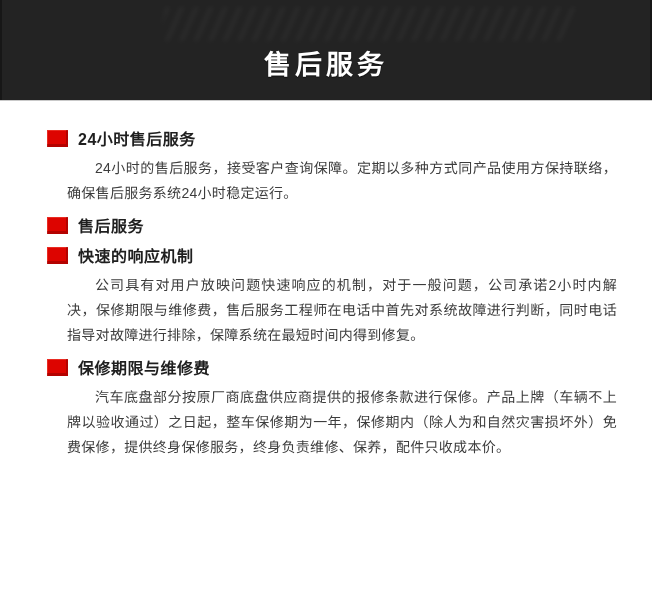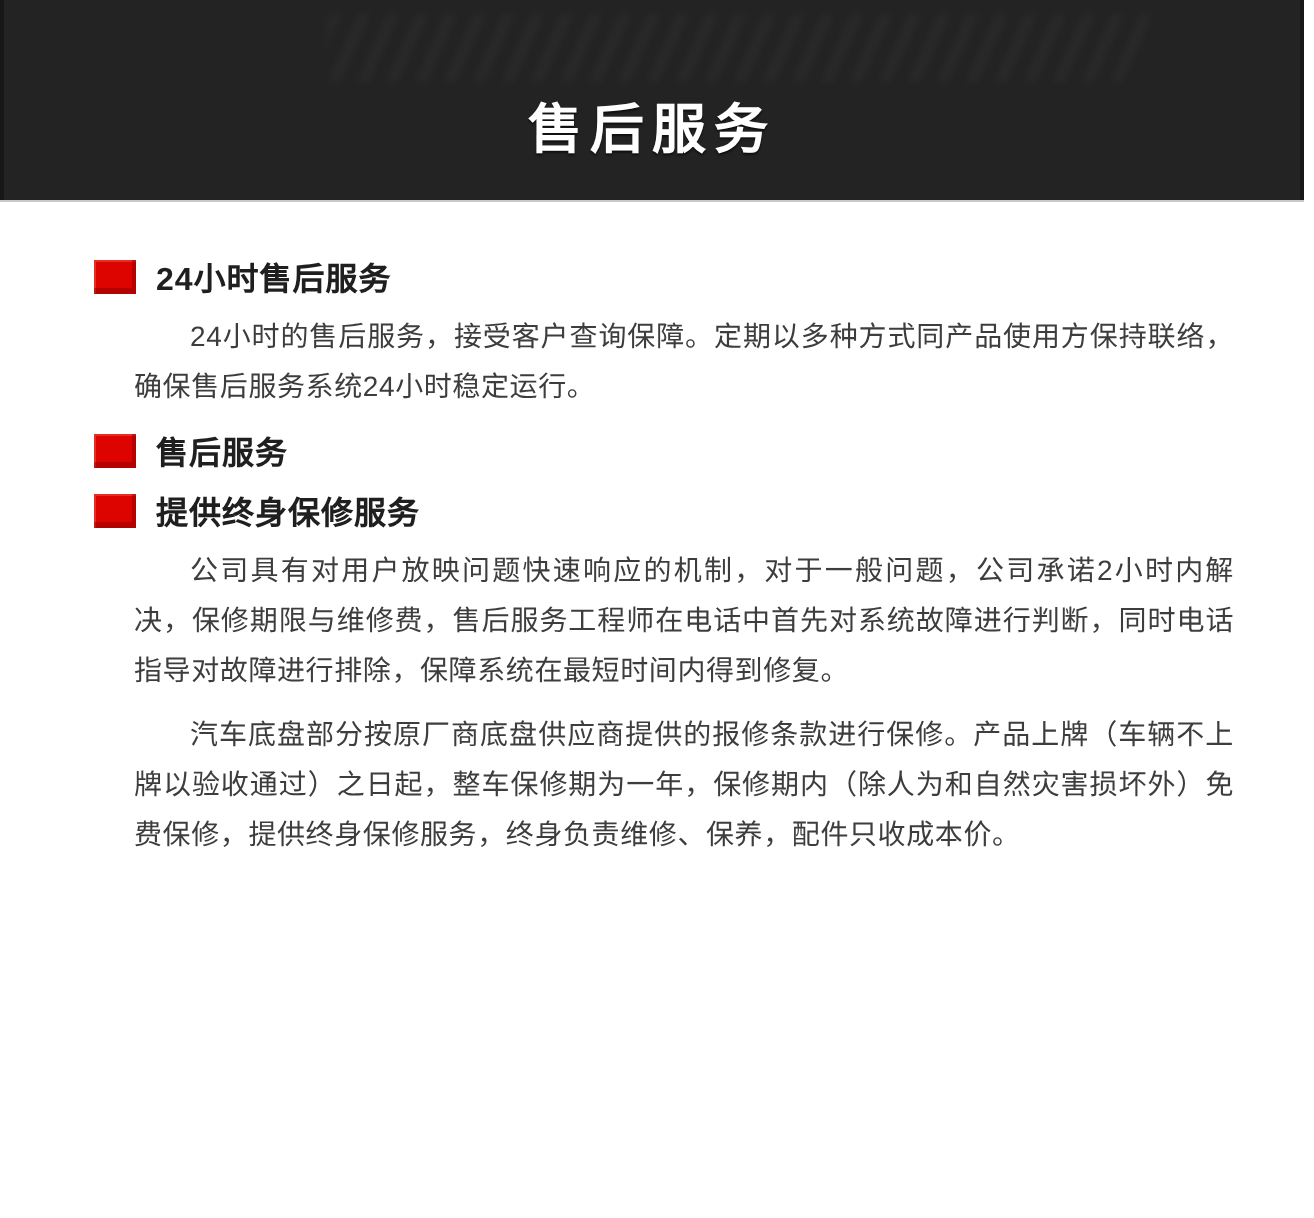--- a/index.html
+++ b/index.html
@@ -109,22 +109,26 @@
       </section>
       <section class="section">
         <div class="section-header">
           <span class="bullet"></span>
           <h2 class="section-title">售后服务</h2>
         </div>
       </section>
       <section class="section">
         <div class="section-header">
           <span class="bullet"></span>
-          <h2 class="section-title">提供终身保修服务</h2>
+          <h2 class="section-title">快速的响应机制</h2>
         </div>
         <p class="para">公司具有对用户放映问题快速响应的机制，对于一般问题，公司承诺2小时内解决，保修期限与维修费，售后服务工程师在电话中首先对系统故障进行判断，同时电话指导对故障进行排除，保障系统在最短时间内得到修复。</p>
       </section>
       <section class="section">
+        <div class="section-header">
+          <span class="bullet"></span>
+          <h2 class="section-title">保修期限与维修费</h2>
+        </div>
         <p class="para">汽车底盘部分按原厂商底盘供应商提供的报修条款进行保修。产品上牌（车辆不上牌以验收通过）之日起，整车保修期为一年，保修期内（除人为和自然灾害损坏外）免费保修，提供终身保修服务，终身负责维修、保养，配件只收成本价。</p>
       </section>
     </main>
 
 </div>
 
 </body></html>

